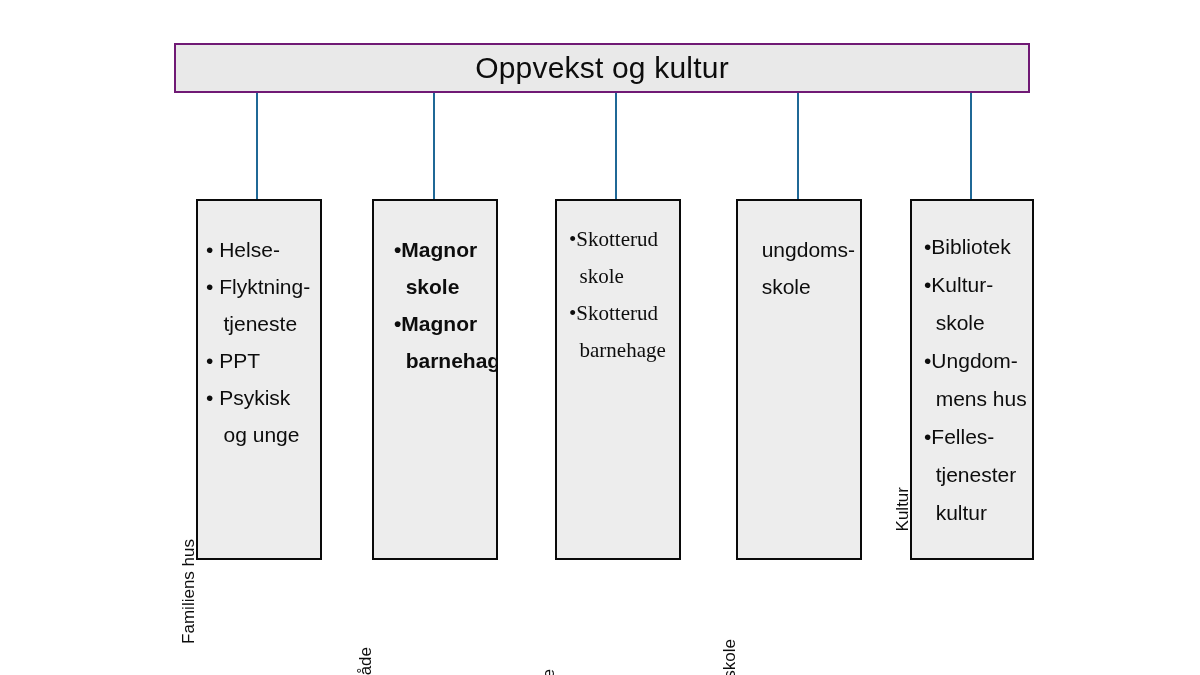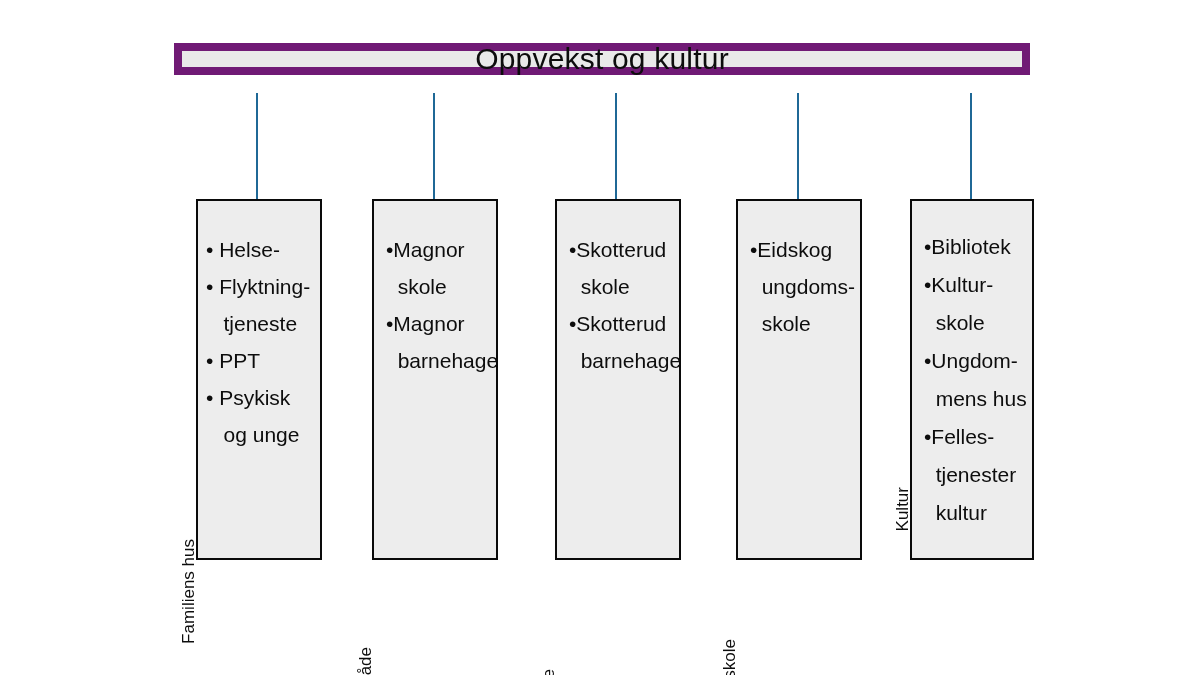--- a/index.html
+++ b/index.html
@@ -22,23 +22,23 @@
     width: 1200px;
     height: 675px;
   }
 
   
   .title-box {
     position: absolute;
     left: 174px;
     top: 43px;
     width: 856px;
-    height: 32px;
+    height: 50px;
     background: #E9E9E9;
-    border: 8px solid #701a75;
+    border: 2px solid #701a75;
     box-sizing: border-box;
     display: flex;
     align-items: center;
     justify-content: center;
   }
   .title-text {
     font-size: 30px;
     font-weight: 400;
     letter-spacing: 0.2px;
     color: #0d0d0d;
@@ -114,46 +114,45 @@
         <li>• PPT</li>
         <li>• Psykisk</li>
         <li>   og unge</li>
       </ul>
     </div>
   </div>
 
   <div class="col" style="left:0;">
     <div class="side-label" style="left:357px; top:448px;">Magnor oppvekstområde</div>
     <div class="col-box" style="left:372px; width:126px;">
-      <ul class="col-list" style="padding:30px 0 0 12px; line-height:37px;">
+      <ul class="col-list" style="padding:30px 0 0 20px; line-height:37px;font-weight:bold;">
         <li>•Magnor</li>
         <li>  skole</li>
         <li>•Magnor</li>
         <li>  barnehage</li>
       </ul>
     </div>
   </div>
 
   <div class="col" style="left:0;">
     <div class="side-label" style="left:540px; top:470px;">Skotterud oppvekstområde</div>
     <div class="col-box" style="left:555px; width:126px;">
-      <ul class="col-list" style="padding:30px 0 0 12px; line-height:37px;">
+      <ul class="col-list" style="padding:20px 0 0 12px; line-height:37px;font-family:Liberation Serif, serif;">
         <li>•Skotterud</li>
         <li>  skole</li>
         <li>•Skotterud</li>
         <li>  barnehage</li>
       </ul>
     </div>
   </div>
 
   <div class="col" style="left:0;">
     <div class="side-label" style="left:721px; top:440px;">Eidskog ungdomsskole</div>
     <div class="col-box" style="left:736px; width:126px;">
       <ul class="col-list" style="padding:30px 0 0 12px; line-height:37px;">
-        <li>•Eidskog</li>
         <li>  ungdoms-</li>
         <li>  skole</li>
       </ul>
     </div>
   </div>
 
   <div class="col" style="left:0;">
     <div class="side-label" style="left:894px; top:288px;">Kultur</div>
     <div class="col-box" style="left:910px; width:124px;">
       <ul class="col-list" style="padding:27px 0 0 12px; line-height:38px;">

